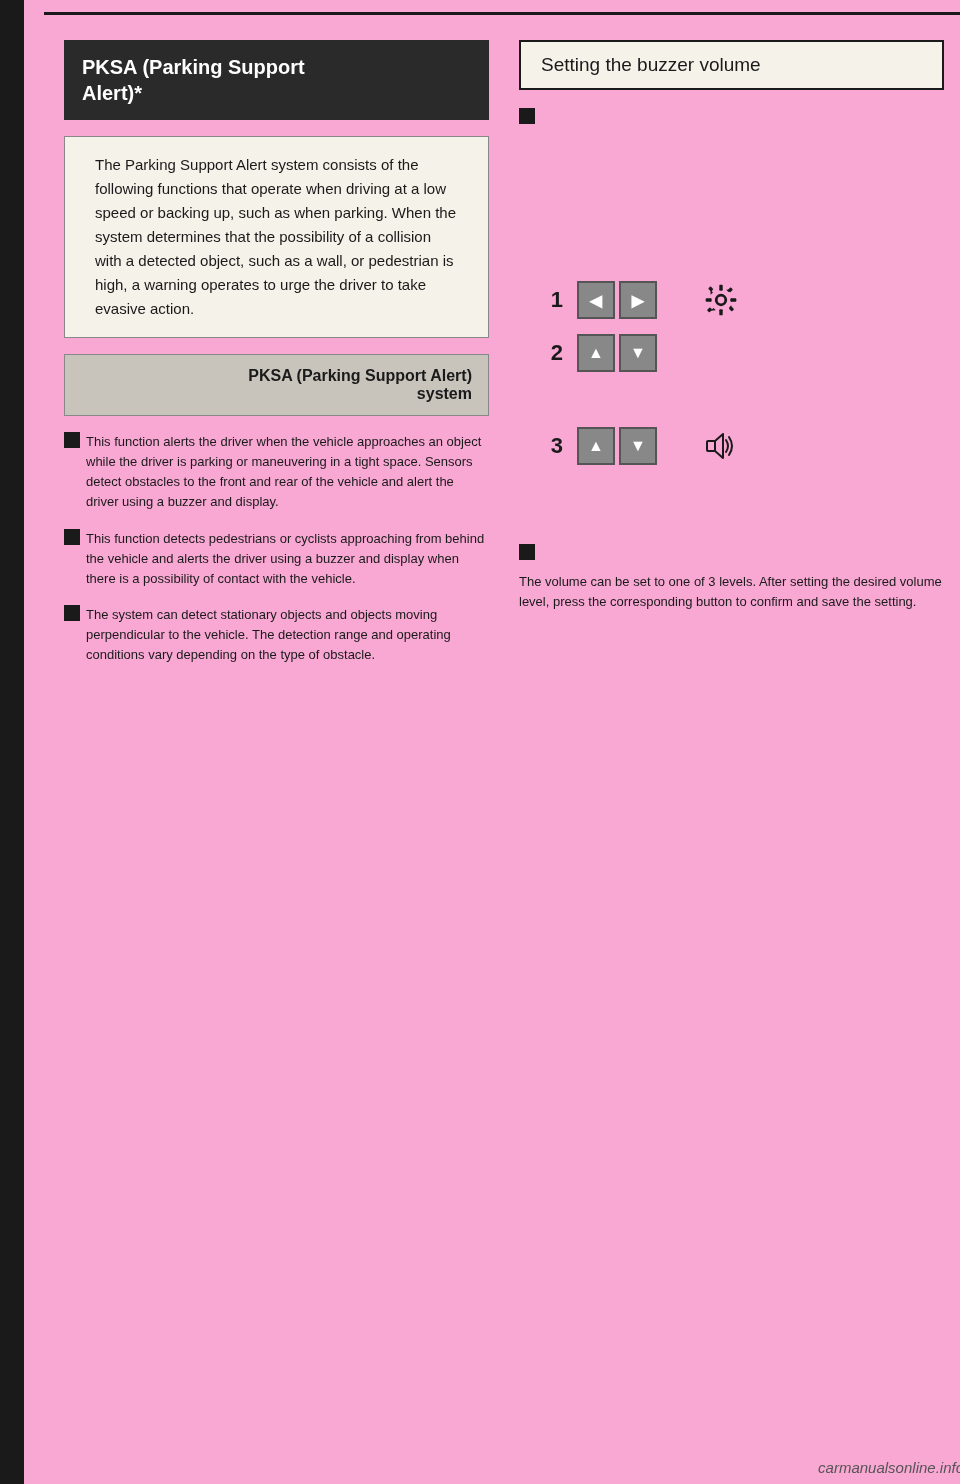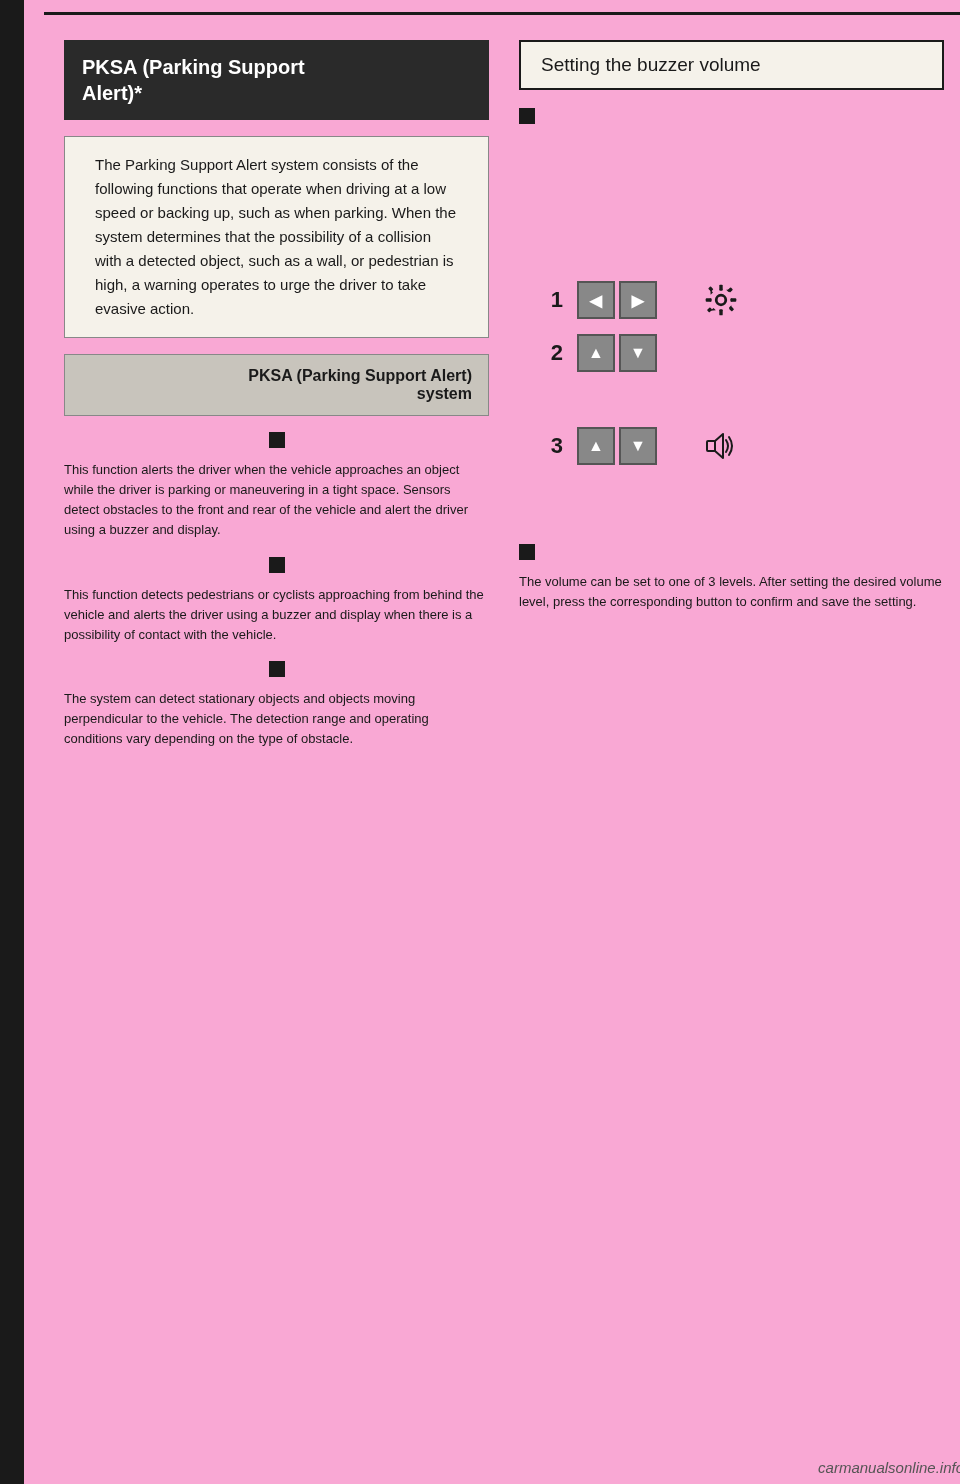--- a/index.html
+++ b/index.html
@@ -77,23 +77,22 @@
       padding: 12px 16px;
       font-size: 16px;
       font-weight: bold;
       color: #1a1a1a;
       text-align: right;
     }
 
     
     .section-block {
       display: flex;
-      flex-direction: column;
+      flex-direction: row;
       gap: 6px;
-      align-items: center;
     }
 
     .bullet-square {
       width: 16px;
       height: 16px;
       background: #1a1a1a;
       display: inline-block;
       margin-bottom: 6px;
       flex-shrink: 0;
     }

